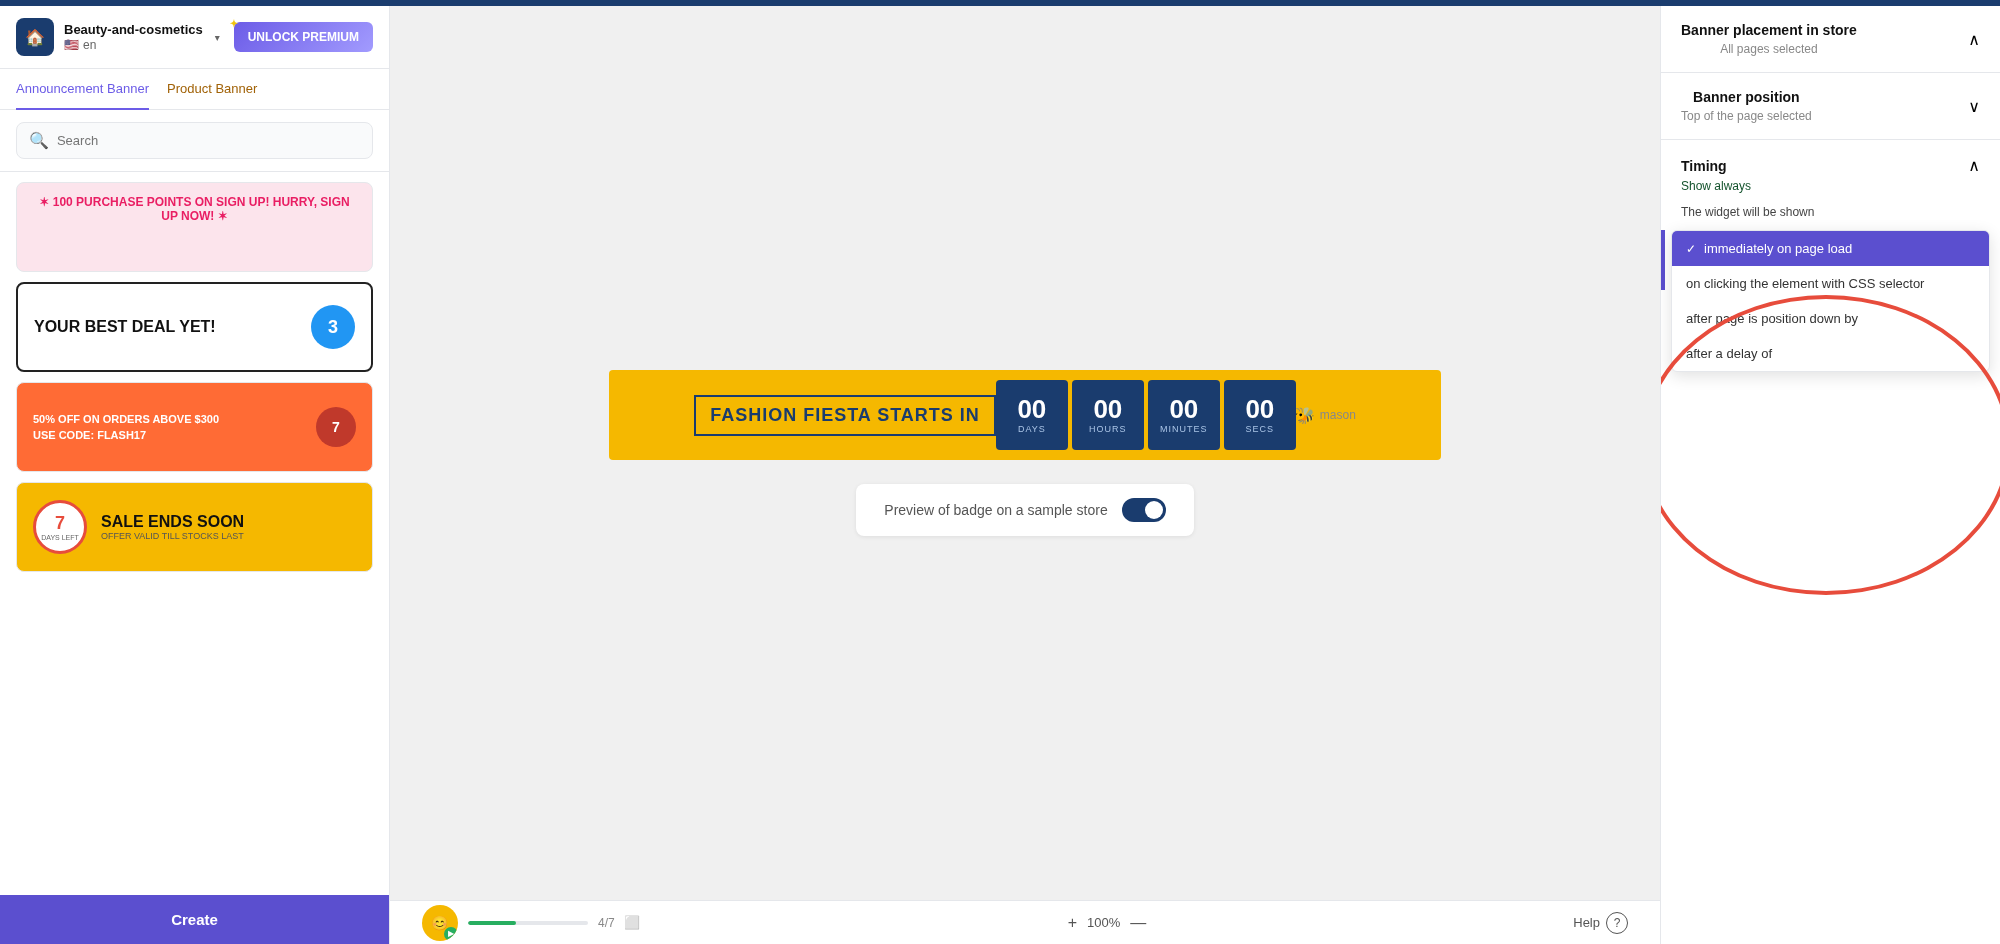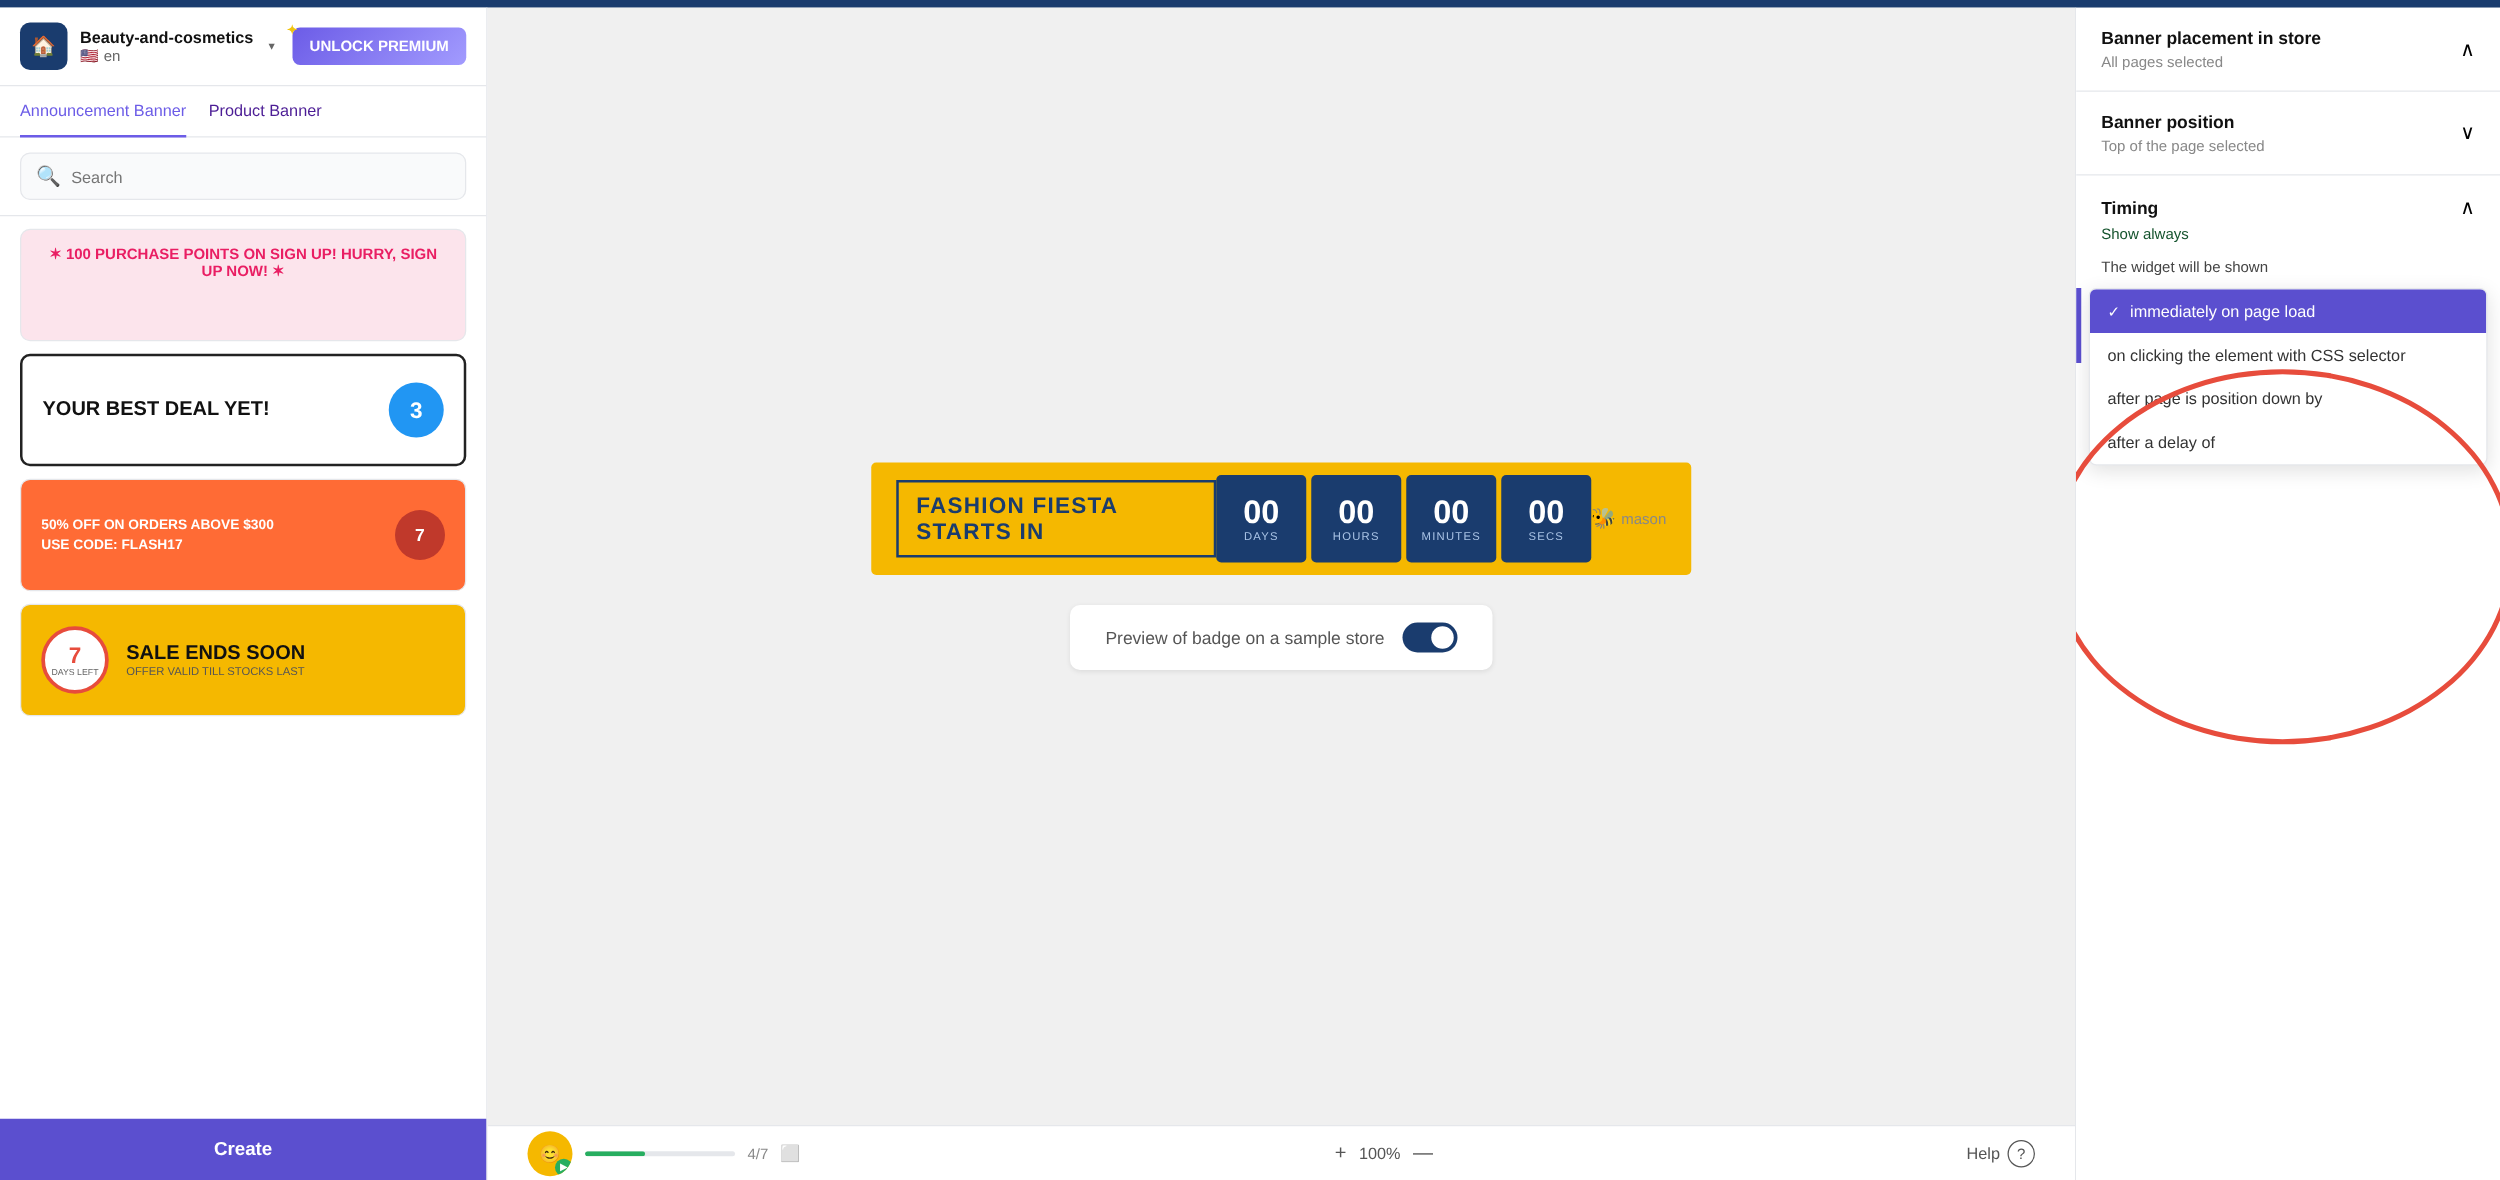--- a/index.html
+++ b/index.html
@@ -104,21 +104,21 @@
     .banner-tabs {
       display: flex;
       padding: 0 16px;
       border-bottom: 1px solid #e5e7eb;
       gap: 18px;
     }
 
     .banner-tab {
       padding: 12px 0;
       font-size: 13px;
-      color: #4c1d95;
+      color: #a16207;
       cursor: pointer;
       border-bottom: 2px solid transparent;
       margin-bottom: -1px;
     }
 
     .banner-tab.active {
       color: #6c5ce7;
       border-bottom-color: #6c5ce7;
       font-weight: 500;
     }
@@ -435,21 +435,21 @@
       display: flex;
       flex-direction: column;
       align-items: center;
       justify-content: center;
       background: #f0f0f0;
       gap: 24px;
     }
 
     .fashion-banner {
       background: #f5b800;
-      width: 656px;
+      width: 832px;
       height: 90px;
       display: flex;
       align-items: center;
       justify-content: center;
       padding: 0 20px;
       border-radius: 4px;
     }
 
     .fashion-text {
       color: #1a3c6e;
@@ -611,20 +611,21 @@
     .panel-section {
       border-bottom: 1px solid #e5e7eb;
       padding: 16px 20px;
     }
 
     .panel-section-header {
       display: flex;
       align-items: center;
       justify-content: space-between;
       cursor: pointer;
+      text-align: center;
     }
 
     .panel-section-title {
       font-size: 14px;
       font-weight: 600;
       color: #111;
     }
 
     .panel-section-sub {
       font-size: 12px;

